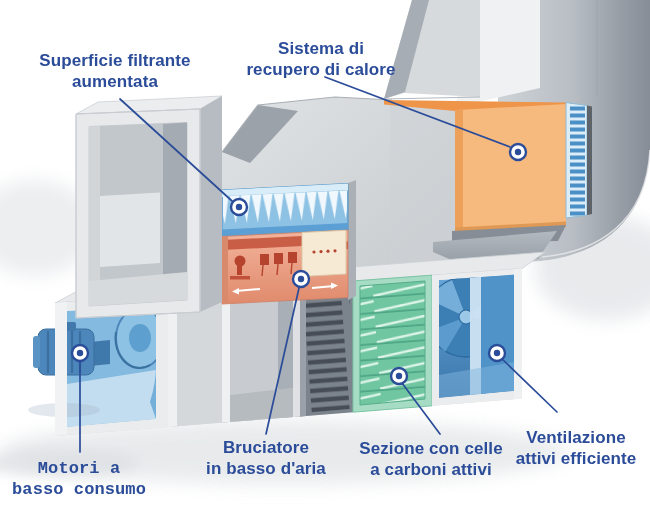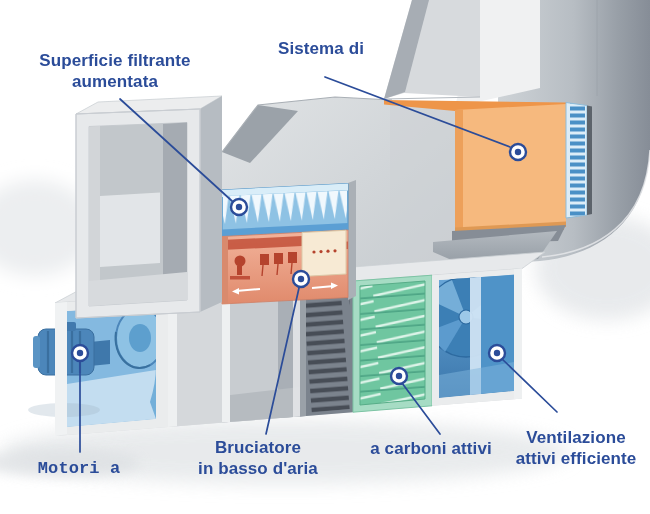--- a/index.html
+++ b/index.html
@@ -4,21 +4,21 @@
 <style>
   html,body{margin:0;padding:0;background:#fff;}
   #stage{position:relative;width:650px;height:514px;background:#fff;overflow:hidden;
          font-family:"Liberation Sans",sans-serif;}
   #scene{position:absolute;left:0;top:0;}
   .lbl{position:absolute;text-align:center;color:var(--accent,#2b4c99);
        font-weight:700;font-size:17px;line-height:21px;letter-spacing:.1px;}
   #lbl-filter {left:24px;  top:50px;  width:182px;}
   #lbl-heat   {left:240px; top:38px;  width:162px;}
   #lbl-motors {left:4px;   top:458px; width:150px;font-family:Liberation Mono, monospace;}
-  #lbl-burner {left:170px; top:437px; width:176px;}
+  #lbl-burner {left:178px; top:437px; width:176px;}
   #lbl-carbon {left:353px; top:438px; width:156px;}
   #lbl-vent   {left:506px; top:427px; width:140px;}
 </style>
 </head>
 <body>
 
 <div id="stage">
 
 <svg id="scene" width="650" height="514" viewBox="0 0 650 514" xmlns="http://www.w3.org/2000/svg">
   <defs>
@@ -274,29 +274,32 @@
     </g>
   </g>
 </svg>
 
 <div class="lbl" id="lbl-filter">
   <div>Superficie filtrante</div>
   <div>aumentata</div>
 </div>
 <div class="lbl" id="lbl-heat">
   <div>Sistema di</div>
+  <div>recupero di calore</div>
 </div>
 <div class="lbl" id="lbl-motors">
   <div>Motori a</div>
+  <div>basso consumo</div>
 </div>
 <div class="lbl" id="lbl-burner">
   <div>Bruciatore</div>
   <div>in basso d'aria</div>
 </div>
 <div class="lbl" id="lbl-carbon">
+  <div>Sezione con celle</div>
   <div>a carboni attivi</div>
 </div>
 <div class="lbl" id="lbl-vent">
   <div>Ventilazione</div>
   <div>attivi efficiente</div>
 </div>
 
 </div>
 
 </body></html>

